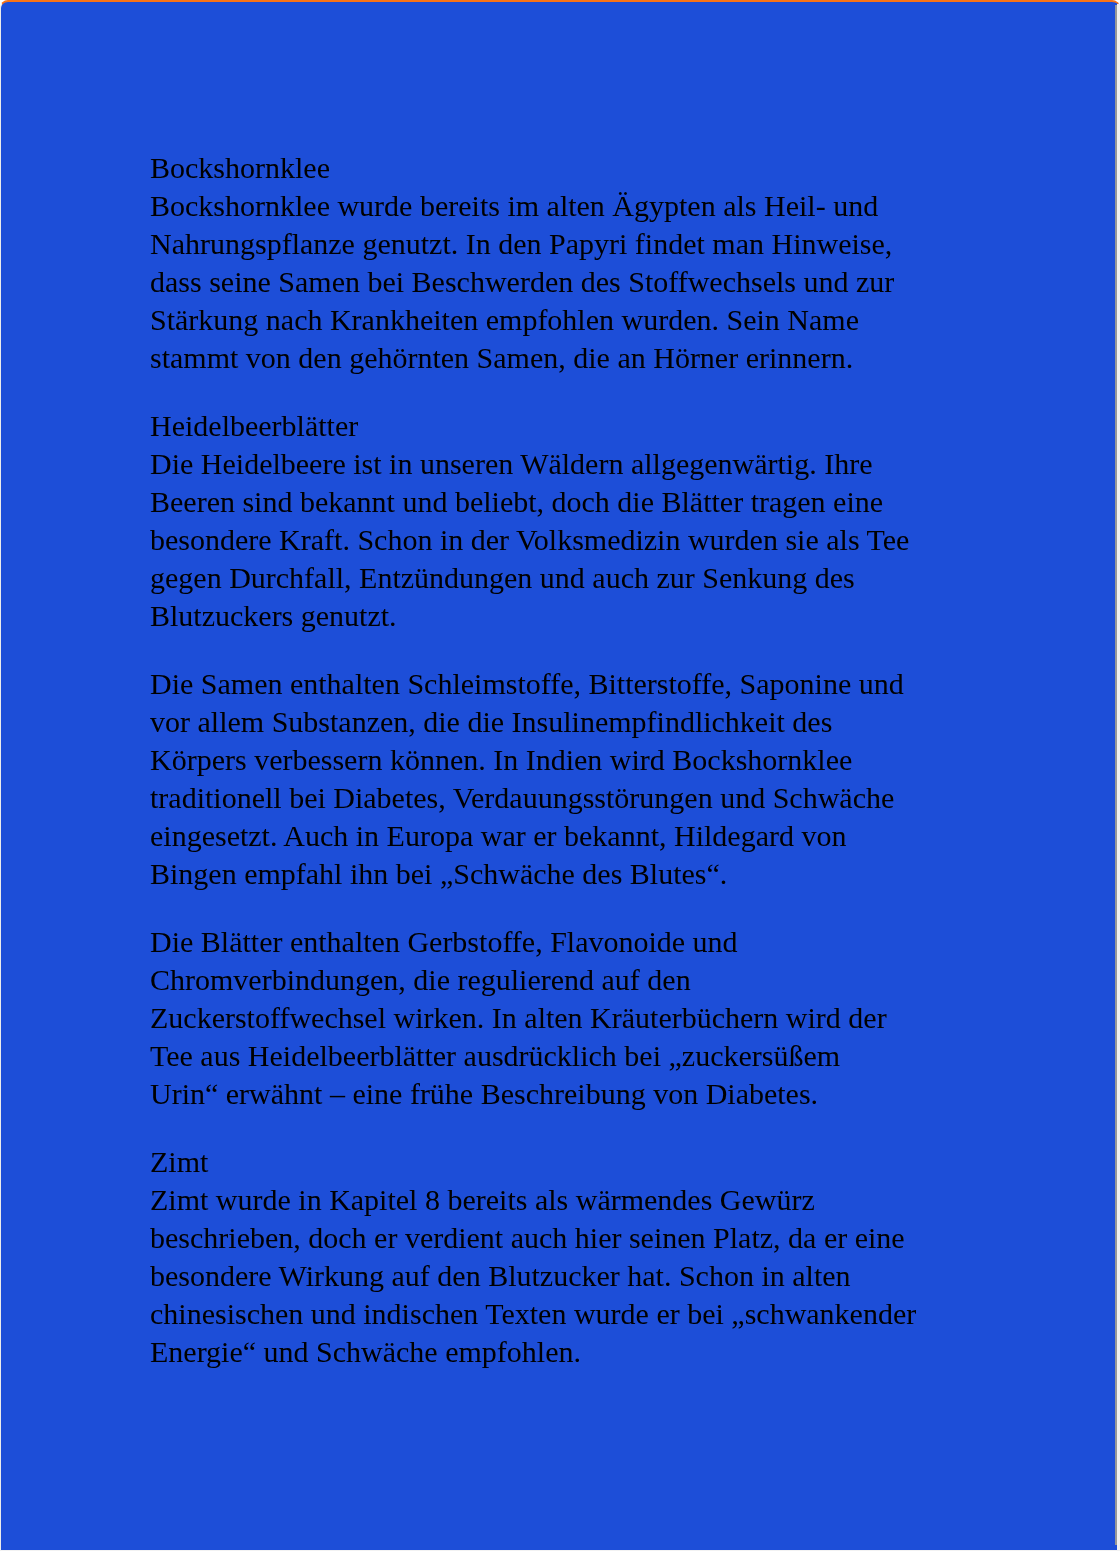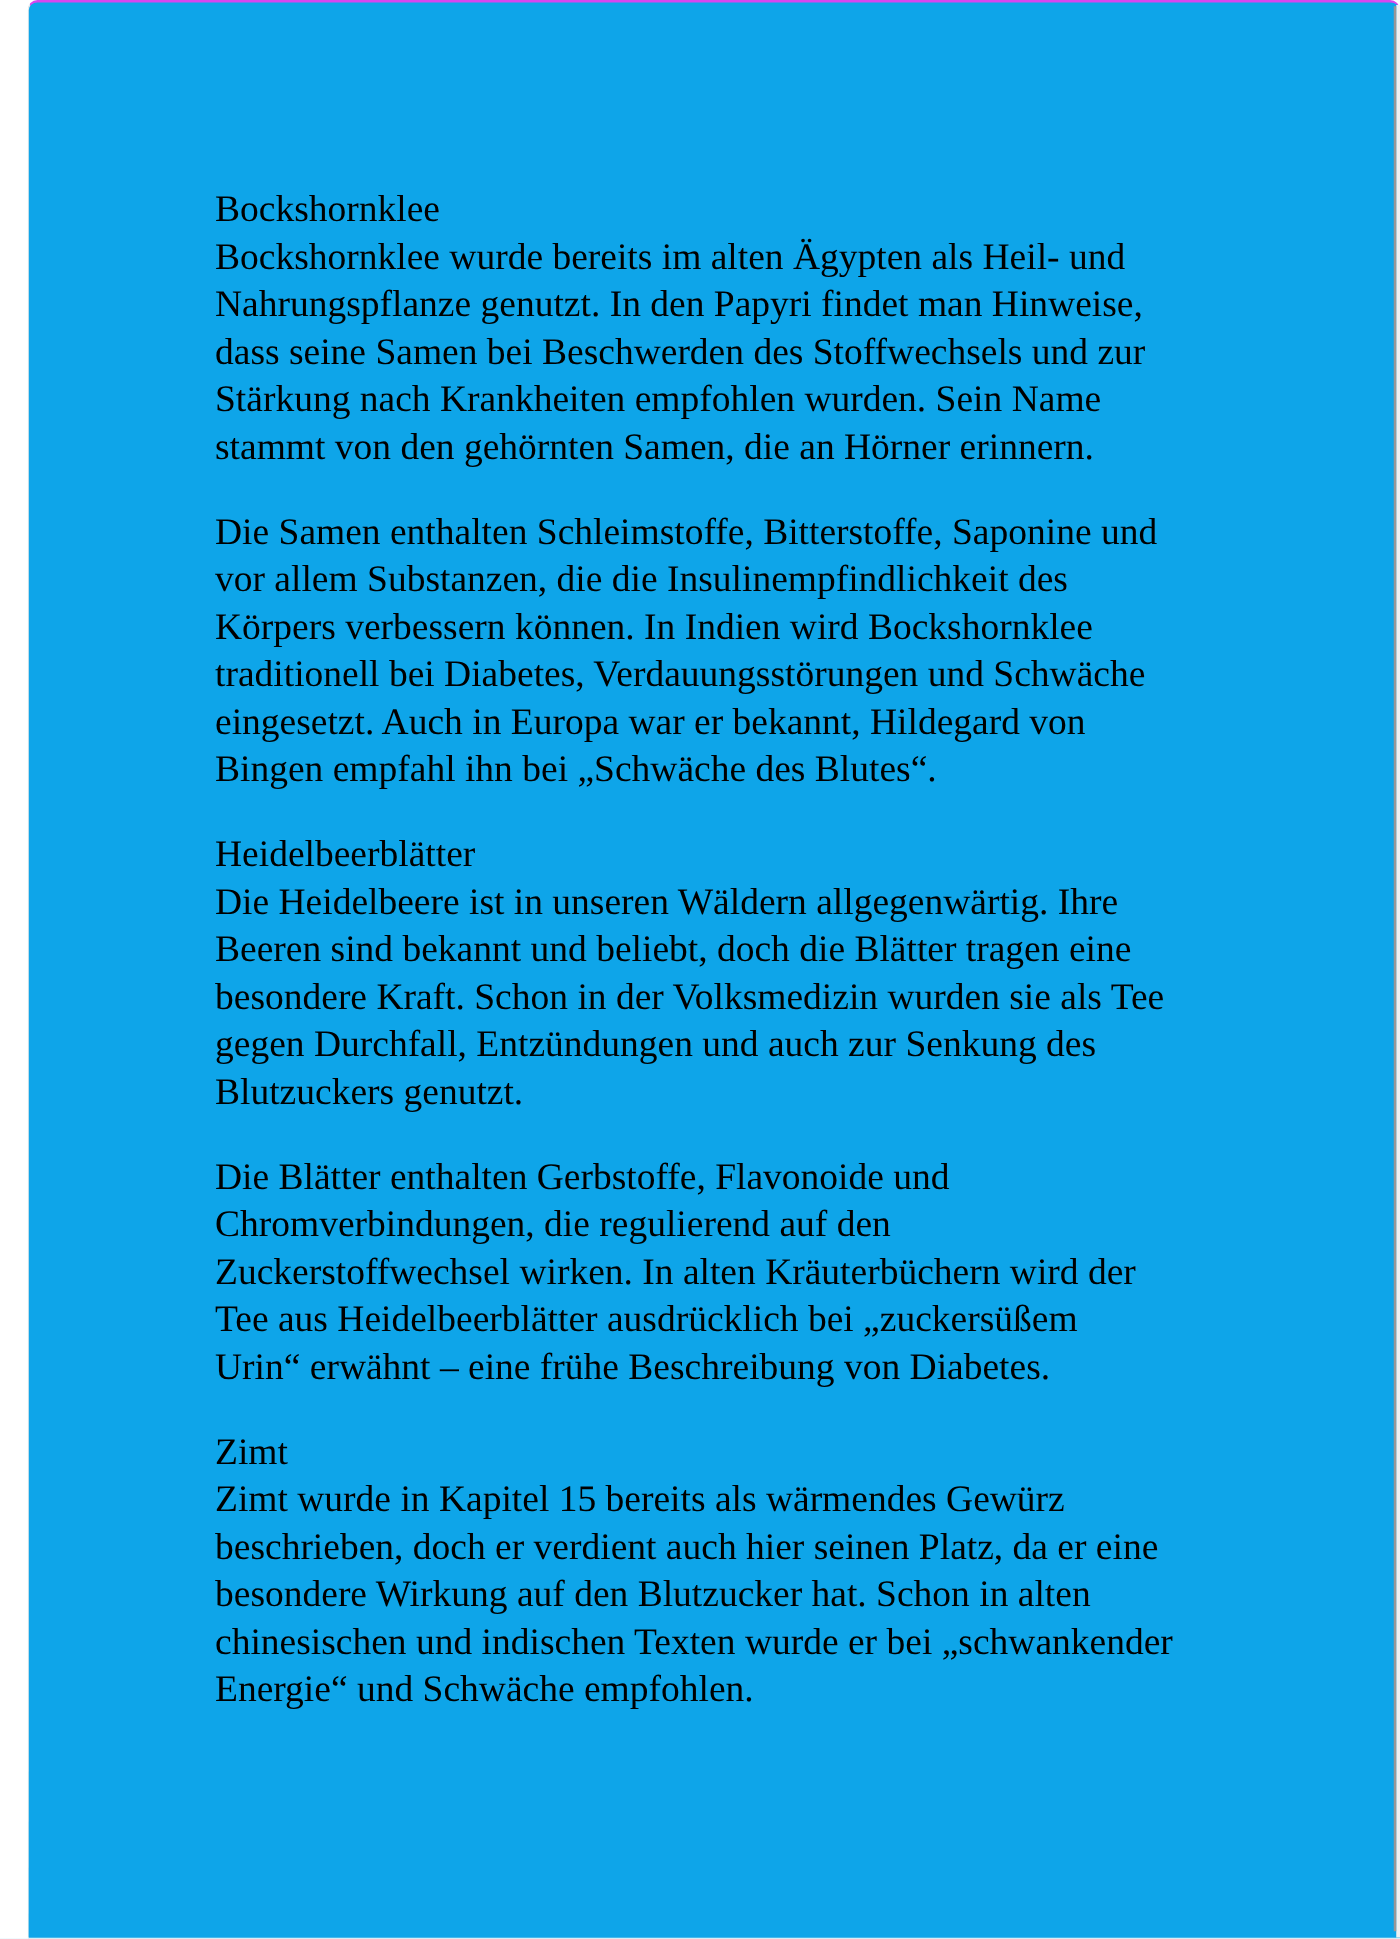--- a/index.html
+++ b/index.html
@@ -10,27 +10,26 @@
   body {
     width: 1120px;
     height: 1551px;
     overflow: hidden;
     position: relative;
     font-family: "Liberation Serif", "DejaVu Serif", serif;
   }
   .page {
     position: absolute;
     inset: 0;
-    background: #0ea5e9;
-    border-top: 2px solid #d946ef;
+    background: #1d4ed8;
+    border-top: 2px solid #f97316;
     border-left: 1px solid #ececec;
     border-bottom: 1px solid #f2f2f2;
     border-radius: 8px 8px 0 0;
     box-sizing: border-box;
-    margin-left: 22px;
   }
   
   .right-strip {
     position: absolute;
     top: 2px;
     bottom: 0;
     right: 0;
     width: 3px;
     background: #f1f1f1;
   }
@@ -62,39 +61,39 @@
 <body>
 
 <div class="page">
   <div class="content">
     <p class="para">Bockshornklee
 Bockshornklee wurde bereits im alten Ägypten als Heil- und
 Nahrungspflanze genutzt. In den Papyri findet man Hinweise,
 dass seine Samen bei Beschwerden des Stoffwechsels und zur
 Stärkung nach Krankheiten empfohlen wurden. Sein Name
 stammt von den gehörnten Samen, die an Hörner erinnern.</p>
+    <p class="para">Heidelbeerblätter
+Die Heidelbeere ist in unseren Wäldern allgegenwärtig. Ihre
+Beeren sind bekannt und beliebt, doch die Blätter tragen eine
+besondere Kraft. Schon in der Volksmedizin wurden sie als Tee
+gegen Durchfall, Entzündungen und auch zur Senkung des
+Blutzuckers genutzt.</p>
     <p class="para">Die Samen enthalten Schleimstoffe, Bitterstoffe, Saponine und
 vor allem Substanzen, die die Insulinempfindlichkeit des
 Körpers verbessern können. In Indien wird Bockshornklee
 traditionell bei Diabetes, Verdauungsstörungen und Schwäche
 eingesetzt. Auch in Europa war er bekannt, Hildegard von
 Bingen empfahl ihn bei „Schwäche des Blutes“.</p>
-    <p class="para">Heidelbeerblätter
-Die Heidelbeere ist in unseren Wäldern allgegenwärtig. Ihre
-Beeren sind bekannt und beliebt, doch die Blätter tragen eine
-besondere Kraft. Schon in der Volksmedizin wurden sie als Tee
-gegen Durchfall, Entzündungen und auch zur Senkung des
-Blutzuckers genutzt.</p>
     <p class="para">Die Blätter enthalten Gerbstoffe, Flavonoide und
 Chromverbindungen, die regulierend auf den
 Zuckerstoffwechsel wirken. In alten Kräuterbüchern wird der
 Tee aus Heidelbeerblätter ausdrücklich bei „zuckersüßem
 Urin“ erwähnt – eine frühe Beschreibung von Diabetes.</p>
     <p class="para">Zimt
-Zimt wurde in Kapitel 15 bereits als wärmendes Gewürz
+Zimt wurde in Kapitel 8 bereits als wärmendes Gewürz
 beschrieben, doch er verdient auch hier seinen Platz, da er eine
 besondere Wirkung auf den Blutzucker hat. Schon in alten
 chinesischen und indischen Texten wurde er bei „schwankender
 Energie“ und Schwäche empfohlen.</p>
   </div>
   <div class="right-strip"></div>
   <div class="right-line"></div>
 </div>
 
 </body></html>

